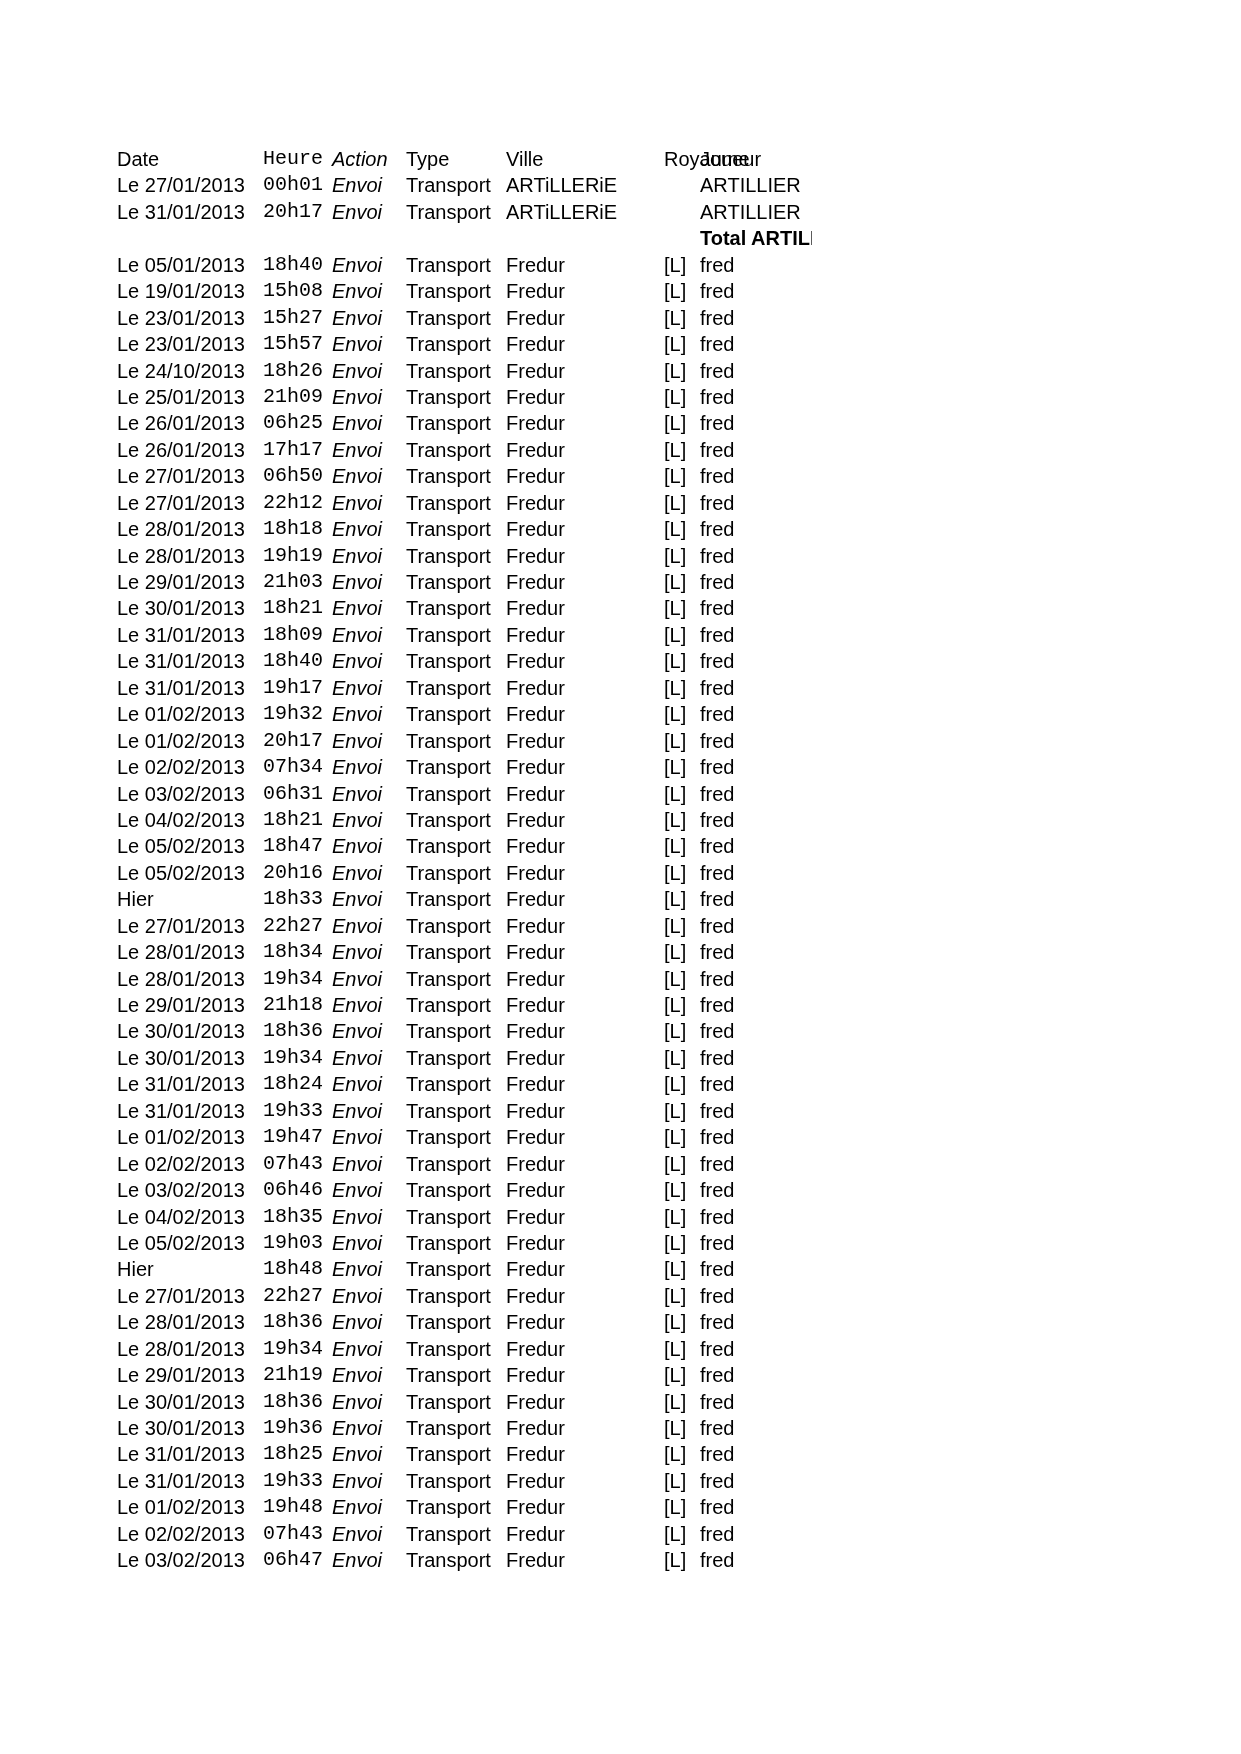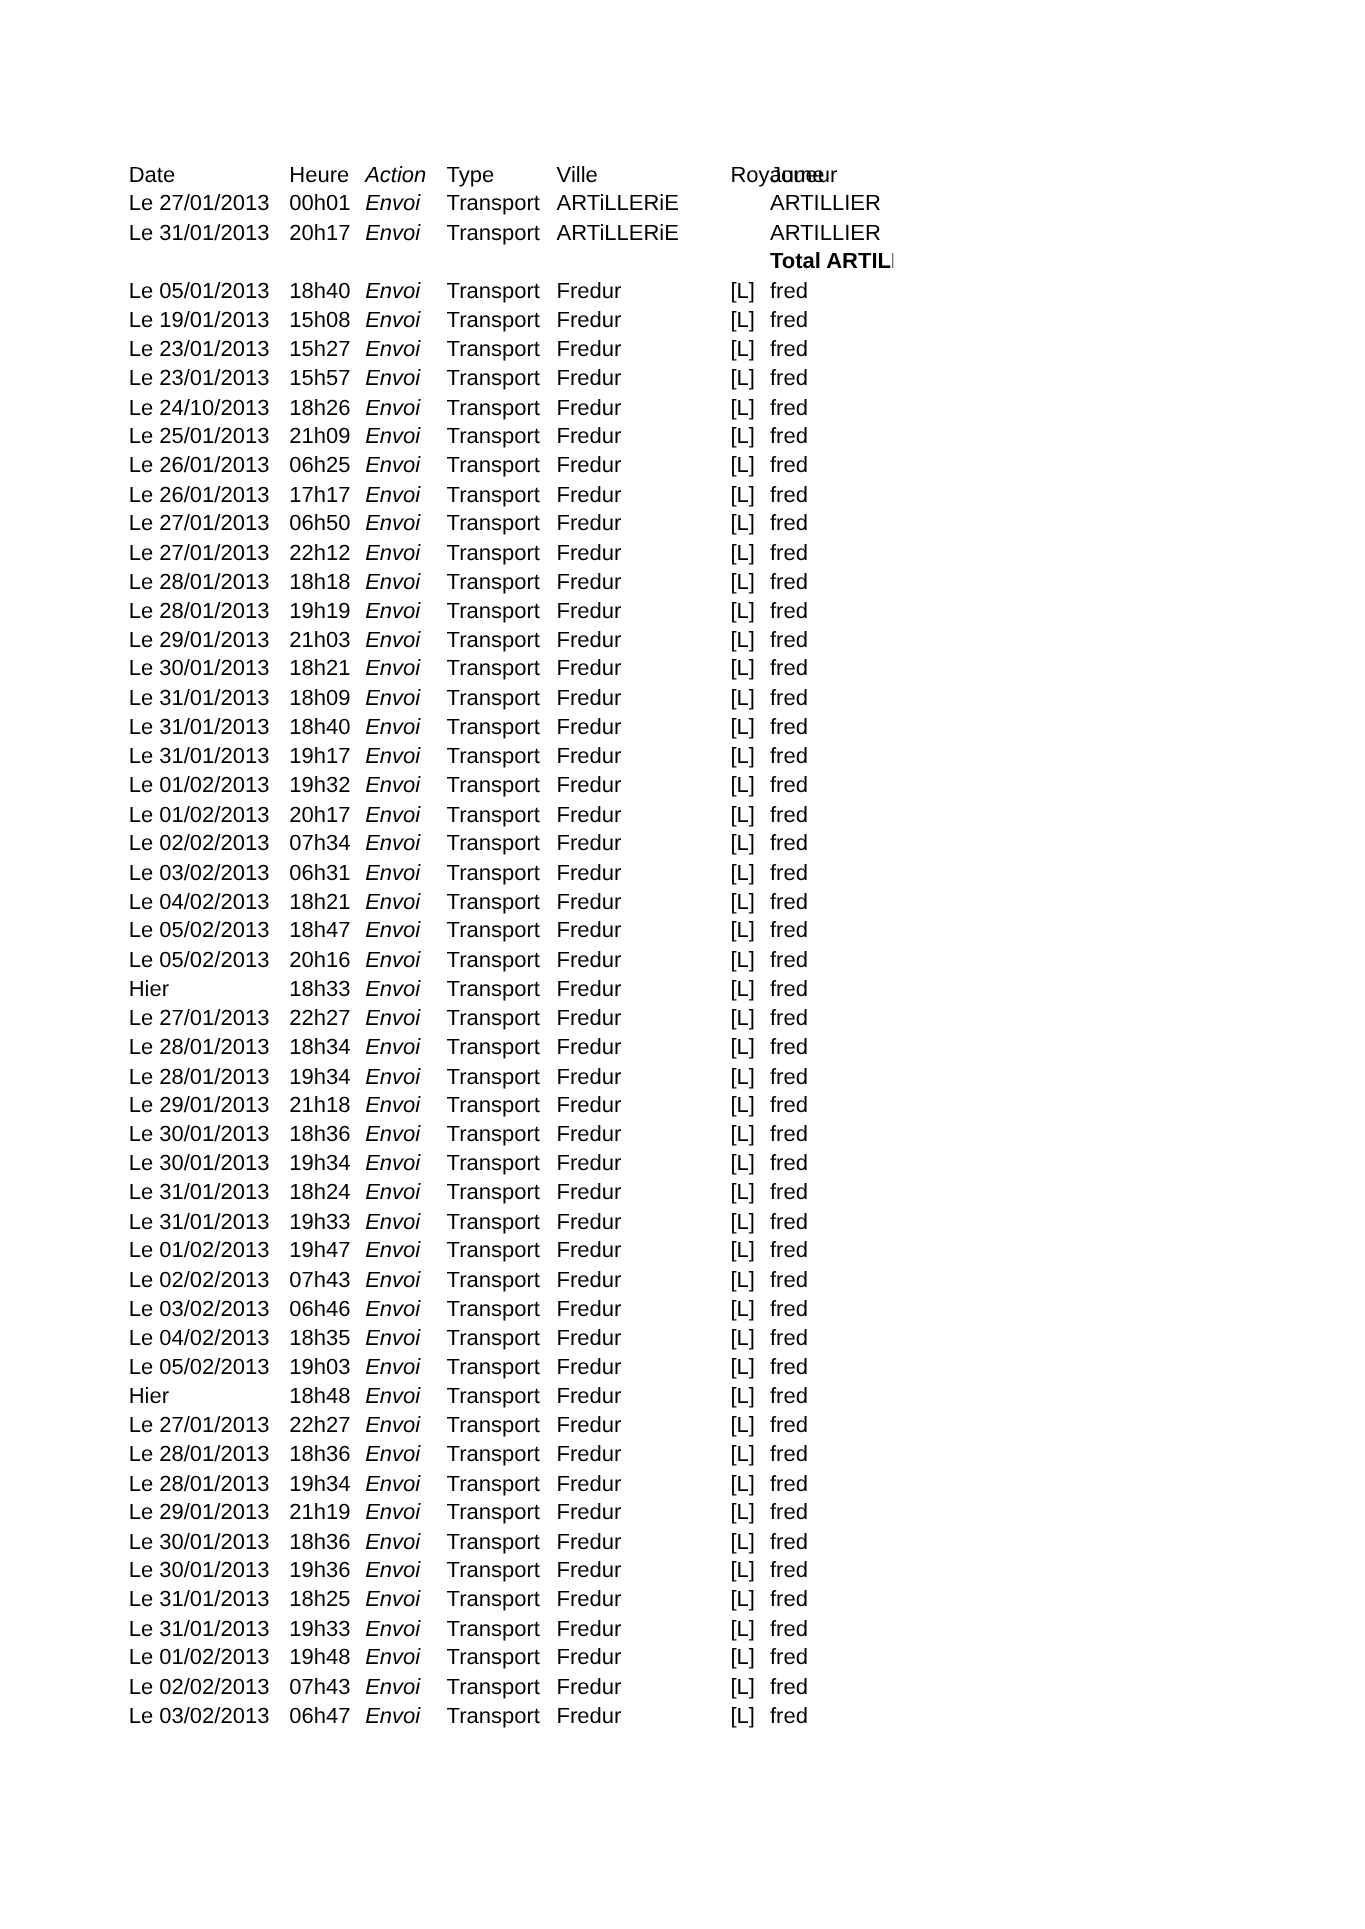--- a/index.html
+++ b/index.html
@@ -2,21 +2,21 @@
 <html><head>
 <meta charset="utf-8">
 <style>
   html, body { margin: 0; padding: 0; background: #ffffff; }
   body { width: 1241px; height: 1754px; position: relative; overflow: hidden;
          font-family: "Liberation Sans", sans-serif; color: #000; }
   #sheet { position: absolute; left: 0; top: 146px; }
   .row { position: relative; height: 26.45px; width: 1188px; font-size: 20px; line-height: 26.45px; white-space: nowrap; }
   .cell { position: absolute; top: 0; }
   .c-date { left: 117px; }
-  .c-heure { left: 263px; }
+  .c-heure { left: 263px; font-family: Liberation Mono, monospace; }
   .c-action { left: 332px; font-style: italic; }
   .c-type { left: 406px; text-align: center; }
   .c-ville { left: 506px; }
   .c-royaume { left: 664px; text-align: center; }
   .c-joueur { left: 700px; width: 112px; overflow: hidden; }
   .bold { font-weight: bold; }
 </style>
 </head>
 <body>
 

